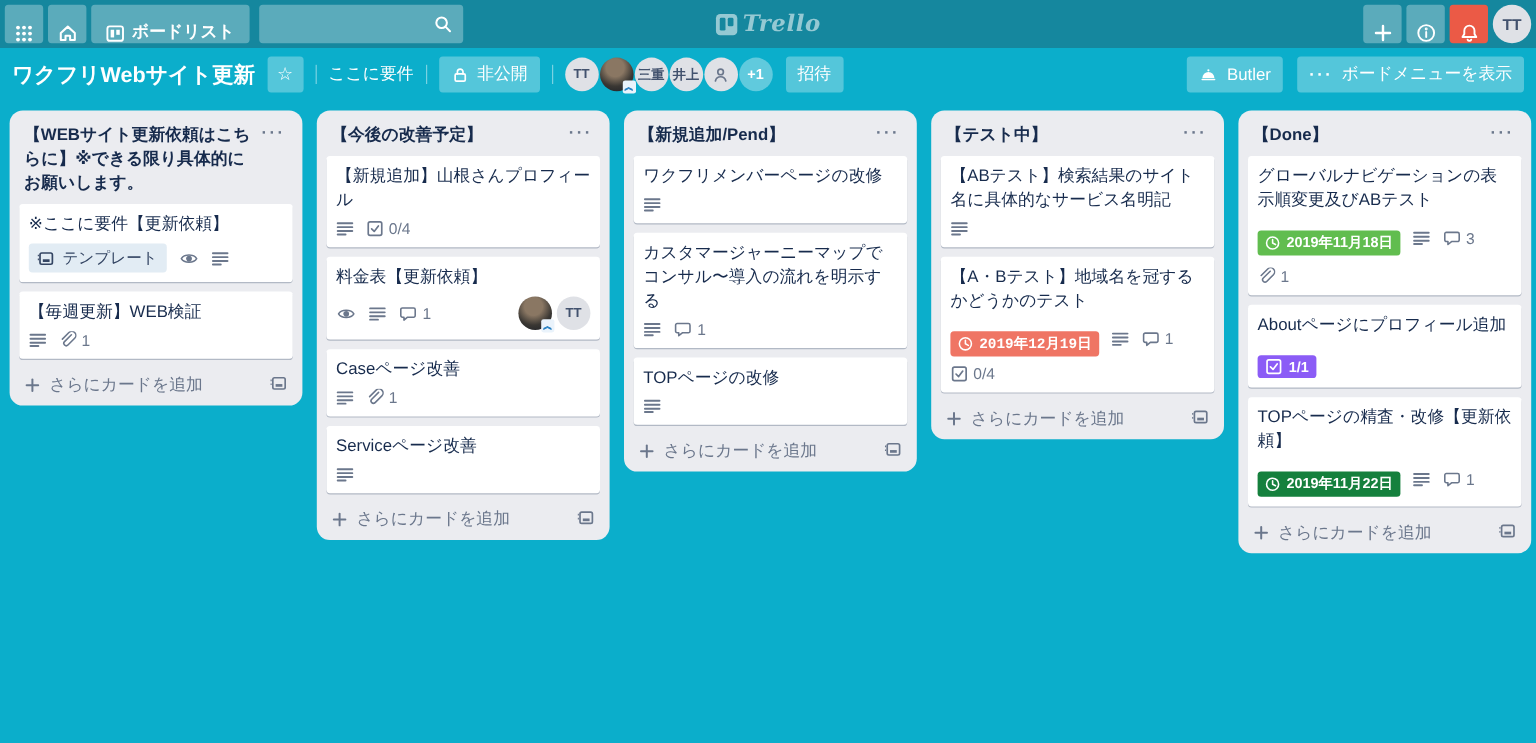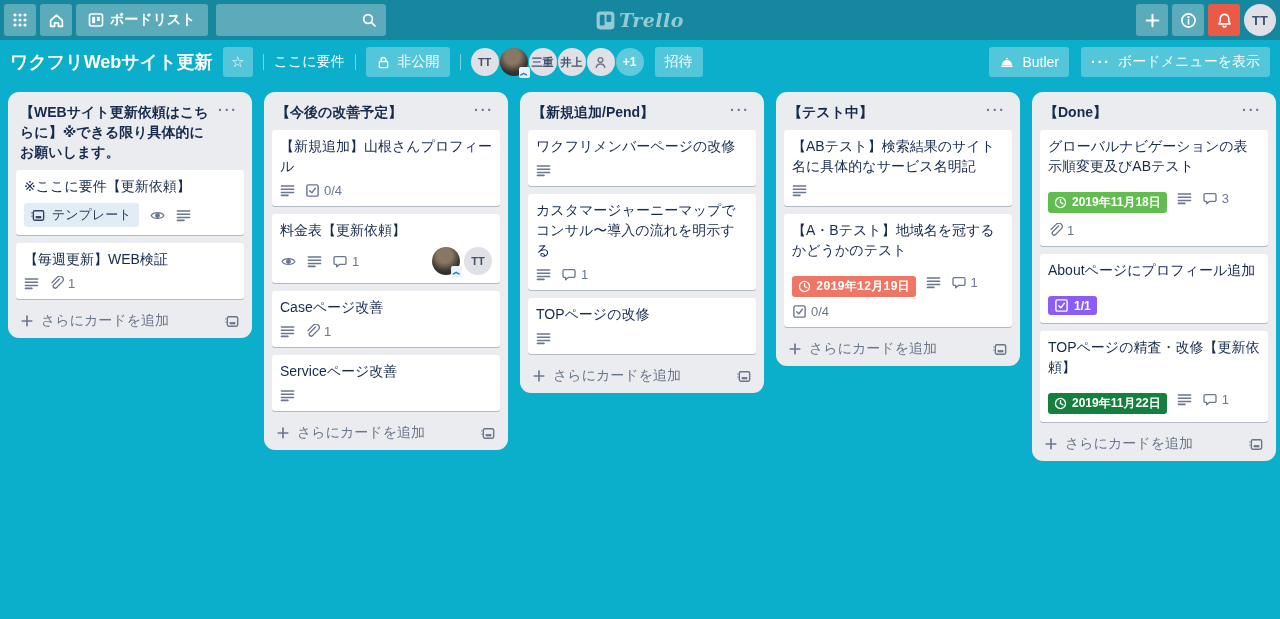--- a/index.html
+++ b/index.html
@@ -12,21 +12,21 @@
   svg { display:block; }
 
   
   .topbar {
     height:40px; background:#15879e; display:flex; align-items:center;
     padding:4px; gap:4px; position:relative;
   }
   .tb-btn {
     height:32px; min-width:32px; border:none; cursor:pointer;
     background:rgba(255,255,255,.3); border-radius:3px; color:#fff;
-    display:flex; align-items:center; justify-content:center; gap:6px;
+    display:flex; align-items:flex-end; justify-content:center; gap:6px;
     font-size:14px; font-weight:700; font-family:Liberation Sans, sans-serif;
   }
   .tb-search { position:relative; margin-left:4px; }
   .tb-search input {
     width:170px; height:32px; border:none; border-radius:3px;
     background:rgba(255,255,255,.3); color:#fff; padding:0 34px 0 10px;
     font-size:14px; outline:none;
   }
   .tb-search .mag { position:absolute; right:9px; top:8px; color:#fff; }
   .logo {
@@ -97,21 +97,21 @@
   .badge-row { display:flex; align-items:center; gap:10px; margin-top:7px; flex-wrap:wrap; }
   .badge { display:flex; align-items:center; gap:4px; color:#6b778c; font-size:13px; }
   .badge.chip {
     color:#fff; border-radius:3px; padding:2px 6px; font-size:12px; font-weight:600; gap:5px;margin-top:9px;
   }
   .badge.tmpl {
     background:#e2ecf4; color:#344563; border-radius:3px; padding:3px 7px; font-size:13px; gap:6px;
   }
   .card-members { margin-left:auto; display:flex; align-items:center; gap:4px; }
   .list-footer {
-    display:flex; align-items:center; gap:7px; padding:4px 4px 0;
+    display:flex; align-items:flex-start; gap:7px; padding:4px 4px 0;
     color:#6b778c; font-size:14px;margin-top:9px;
   }
   .lf-add { display:flex; align-items:center; gap:7px; border:none; background:transparent;
     color:#6b778c; font-size:14px; cursor:pointer; font-family:inherit; flex:1; text-align:left; }
   .lf-tmpl { border:none; background:transparent; color:#6b778c; cursor:pointer; padding:0; }
 </style>
 </head>
 <body>
 
 <header class="topbar">

